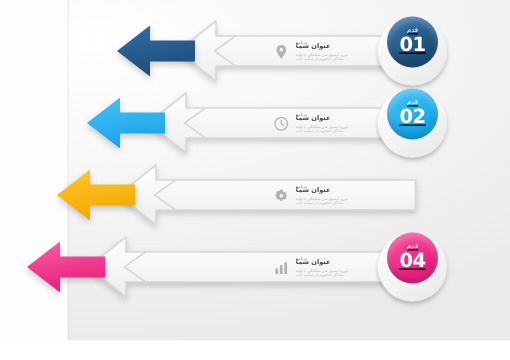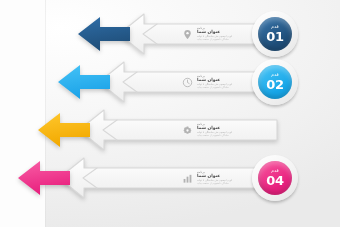--- a/index.html
+++ b/index.html
@@ -55,21 +55,21 @@
   .t4{font-size:2.5px;color:#c2c2c2;max-width:46px;text-align:right;}
 
   .ficon{width:11px;height:11px;flex:0 0 11px;opacity:.62;}
   .ficon svg{display:block;width:11px;height:11px;}
 
   
   .badge{
     position:absolute;top:1px;width:46px;height:46px;border-radius:50%;
     background:linear-gradient(145deg,#ffffff 0%,#f2f2f2 60%,#e6e6e6 100%);
     box-shadow:0 2px 3px rgba(0,0,0,.22);
-    display:flex;align-items:center;justify-content:center;
+    display:flex;justify-content:center;text-decoration:underline;
   }
   .disc{
     width:34px;height:34px;border-radius:50%;
     display:flex;flex-direction:column;align-items:center;justify-content:center;
     color:#fff;box-shadow:inset 0 -3px 5px rgba(0,0,0,.18), inset 0 3px 5px rgba(255,255,255,.28);
   }
   .disc .lbl{font-size:4.6px;line-height:1;margin-bottom:.5px;opacity:.95;}
   .disc .num{font-size:13px;line-height:1;font-weight:bold;letter-spacing:-.3px;}
 </style>
 </head>

